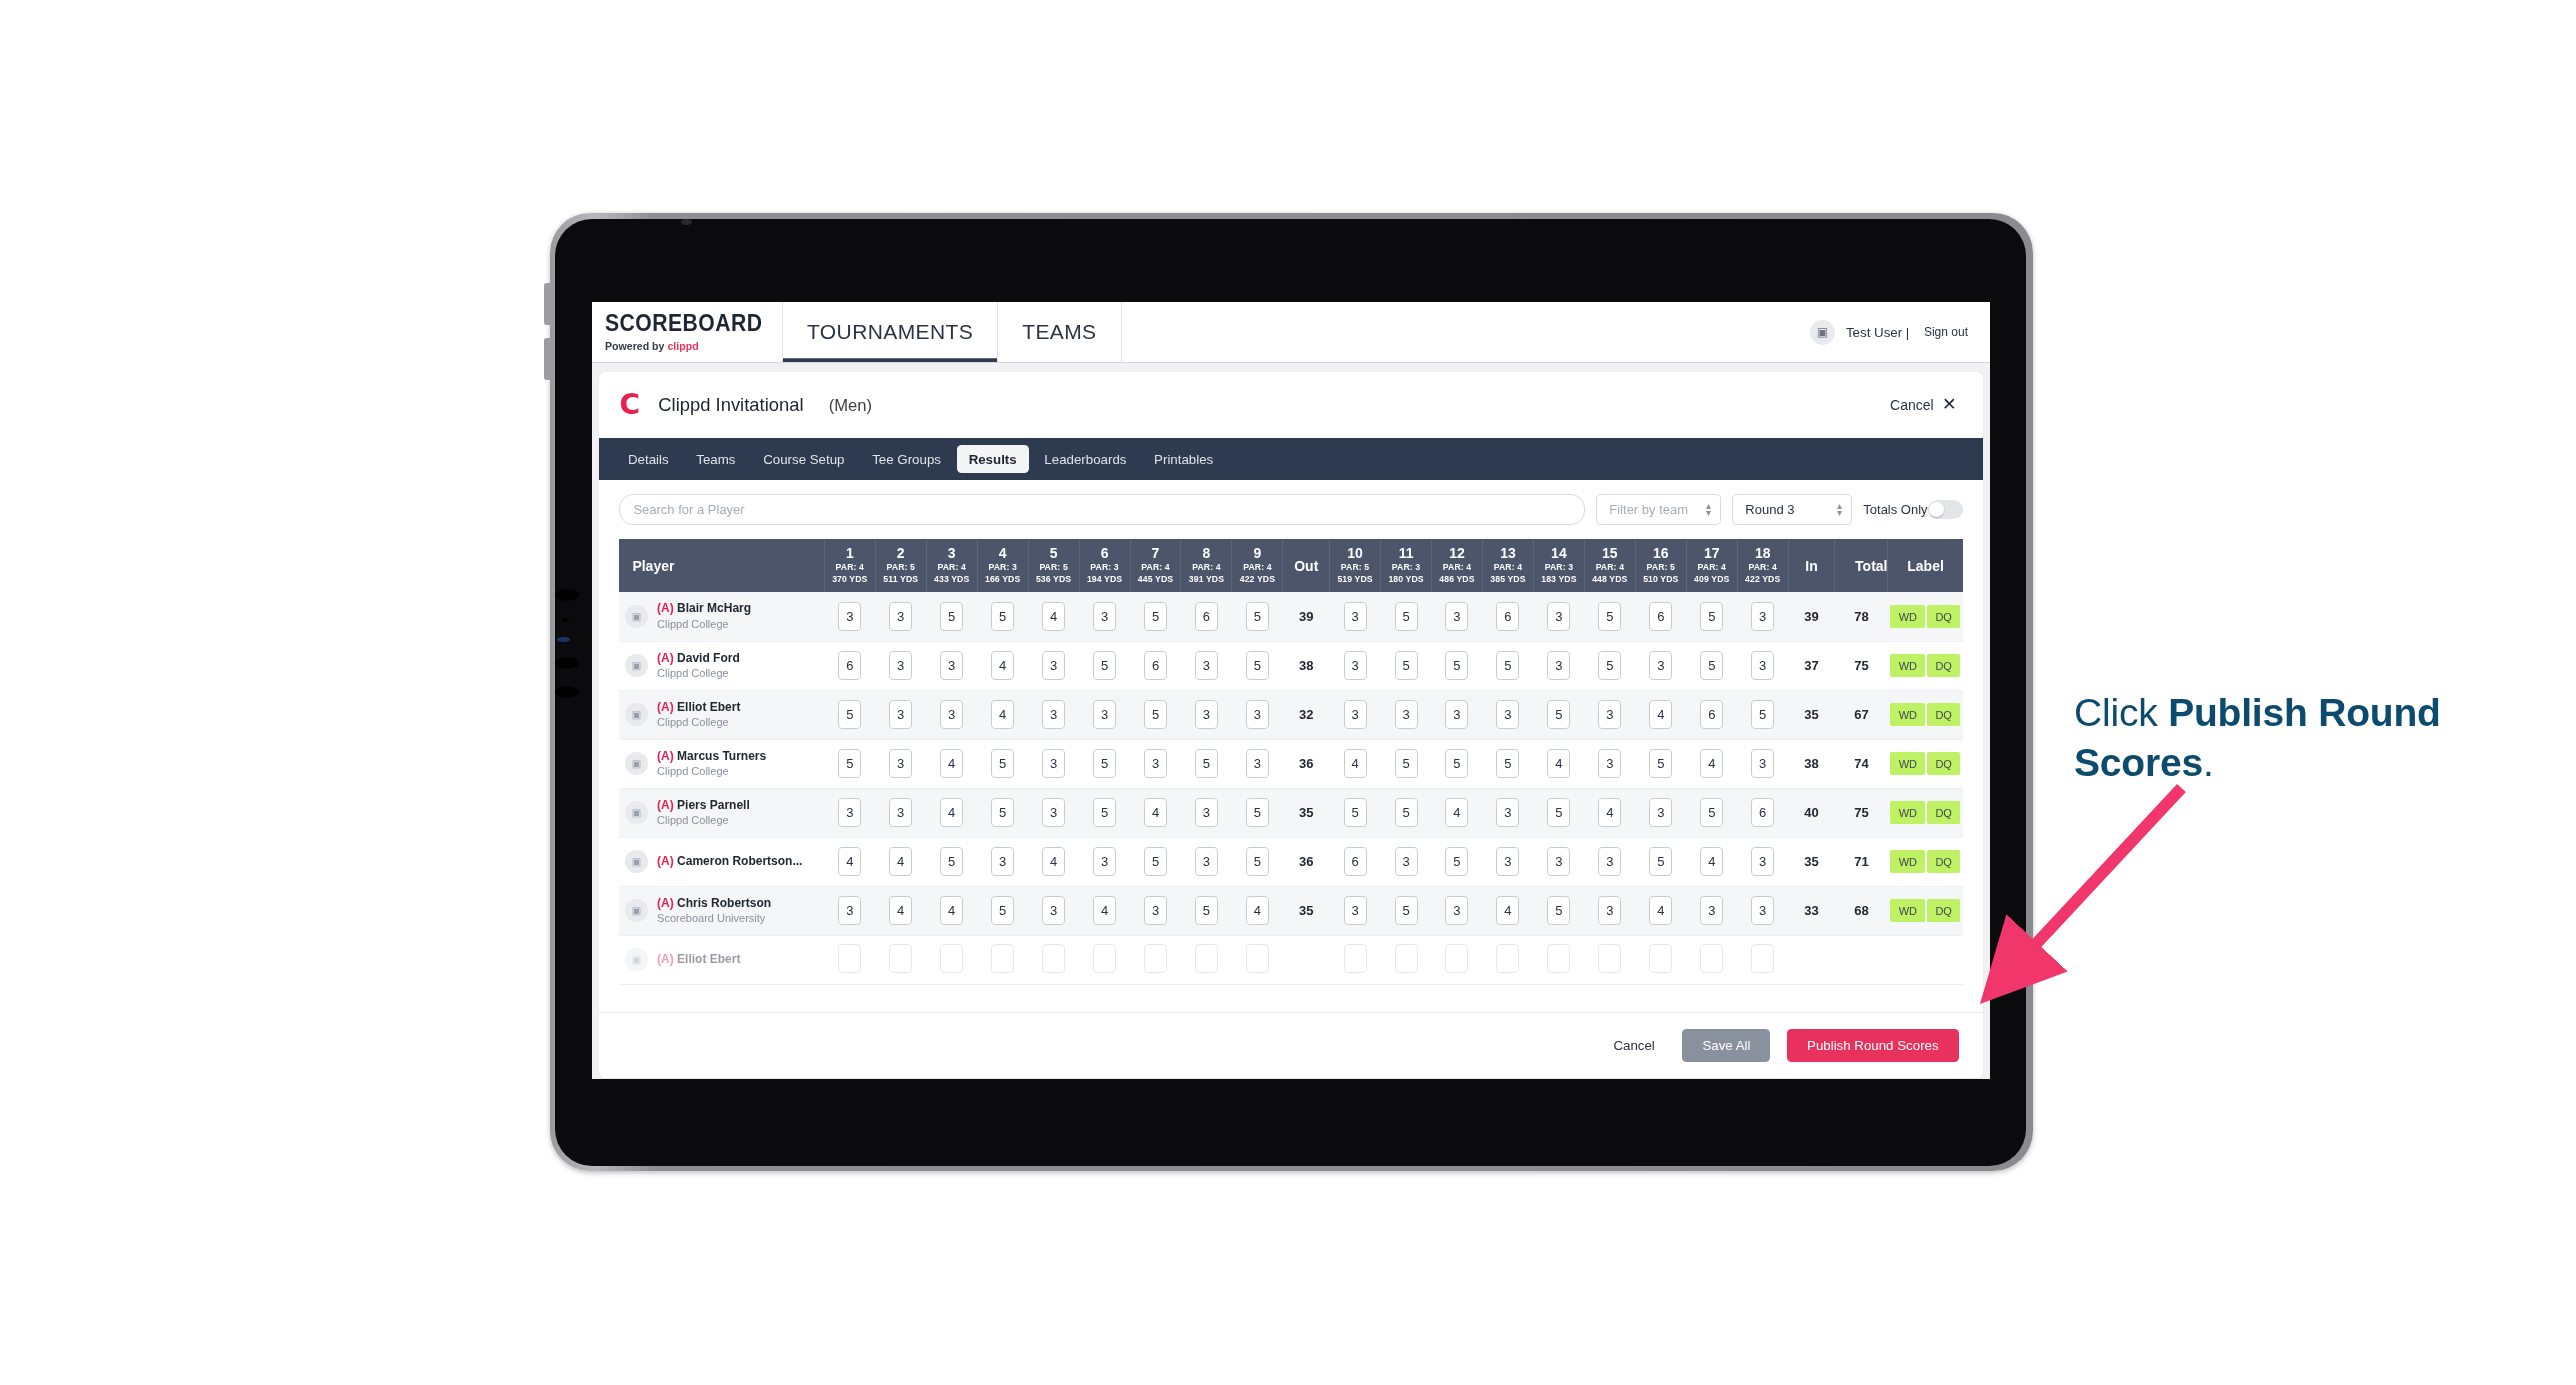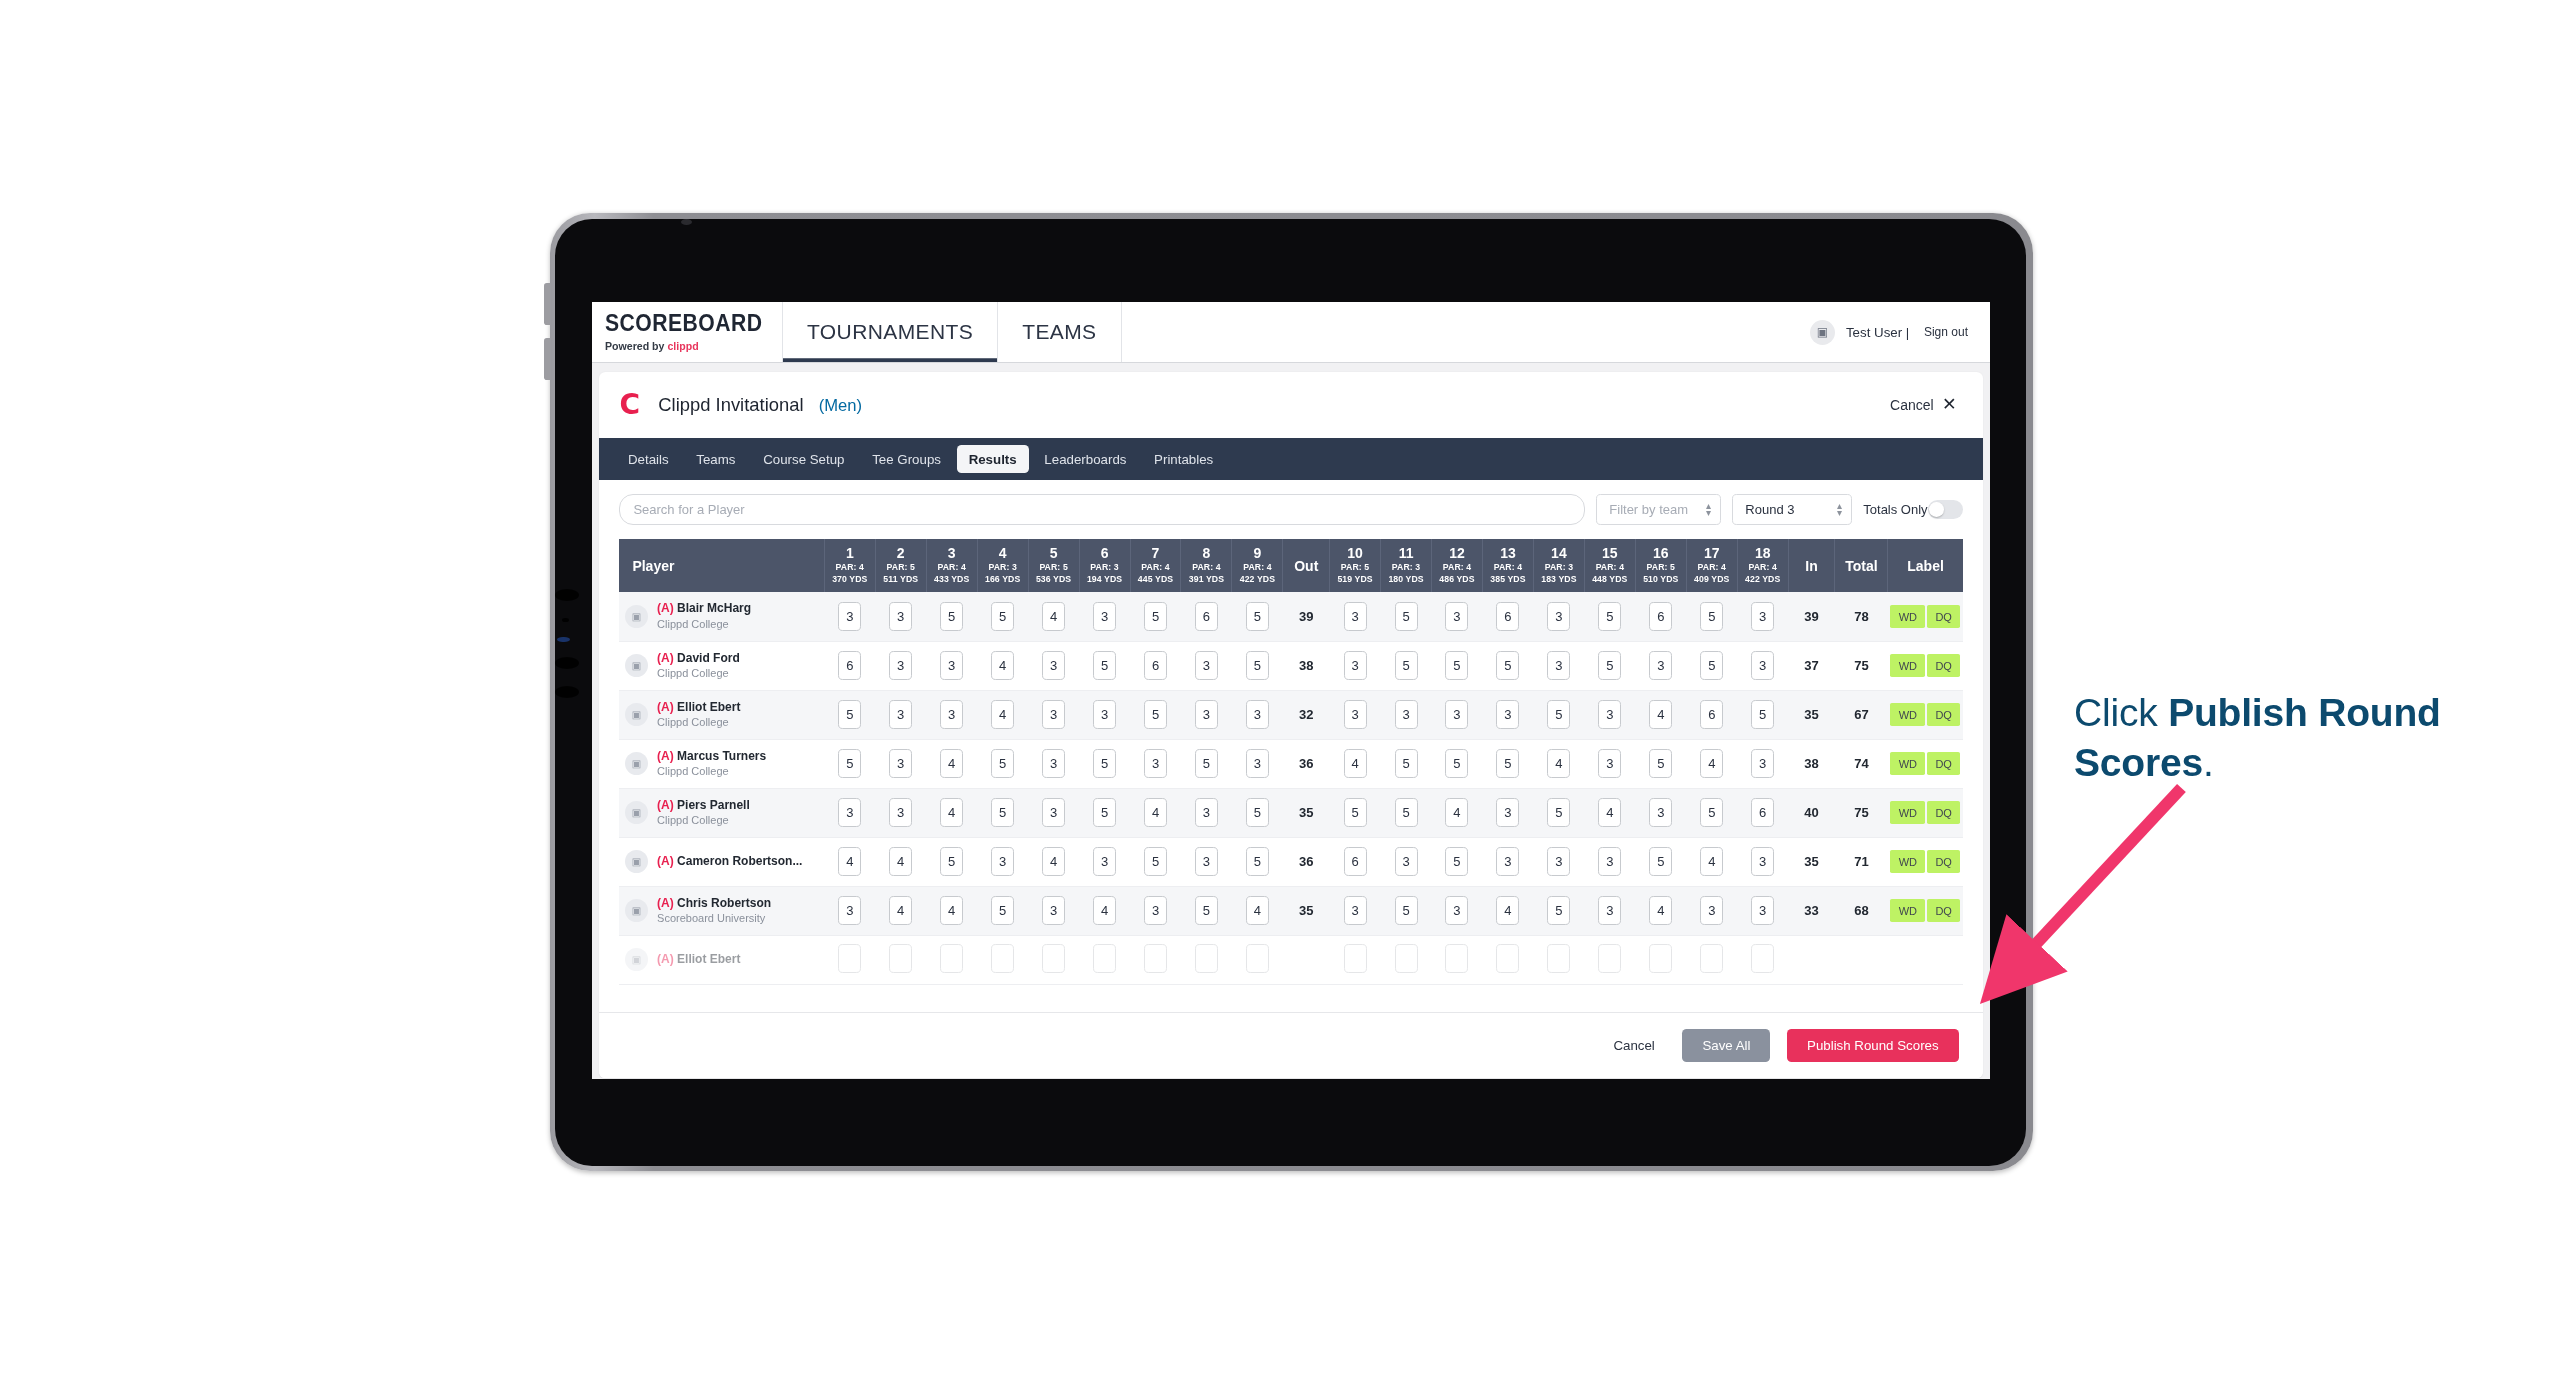--- a/index.html
+++ b/index.html
@@ -106,21 +106,21 @@
     overflow:hidden;
   }
   .card-head {
     height: 66px; display:flex; align-items:center; padding: 0 26px 0 20px;
   }
   .c-logo {
     font-size: 28px; font-weight:800; color:#e8204f; line-height:1;
     margin-right: 18.4px; font-family:"DejaVu Sans", sans-serif;
   }
   .card-title { font-size: 18.4px; color:#1e242f; }
-  .card-title .muted { color:#0369a1; font-size:16.6px; margin-left: 10px; }
+  .card-title .muted { color:#404040; font-size:16.6px; margin-left: 20px; }
   .cancel-x { margin-left:auto; display:flex; align-items:center; gap:8.3px; cursor:pointer; }
   .cancel-x span { font-size:14px; color:#2b3240; }
   .cancel-x .xg { font-size:17.5px; color:#1e242f; line-height:1; }
 
   
   .sectabs {
     background:#2e3a4f; height: 42px;
     display:flex; align-items:center; gap: 3.7px; padding: 0 16.6px;
   }
   .sectab {
@@ -170,21 +170,21 @@
   th.hole {
     width: 48px; padding: 5.5px 0 6.4px; border-right: 0.9px solid #5c657a; text-align:center;
   }
   th.hole .hnum { font-size: 14px; font-weight:700; line-height: 1.15; }
   th.hole .par  { font-size: 8.7px; font-weight:600; line-height:1.45; letter-spacing:0.1px; }
   th.hole .yds  { font-size: 8.7px; font-weight:600; line-height:1.45; letter-spacing:0.1px; }
   th.agg {
     width: 44px; font-size: 14px; font-weight:700; text-align:center;
     border-right: 0.9px solid #5c657a;
   }
-  th.agg.total { width: 50px; }
+  th.agg.total { width: 50px; text-align: right; }
   th.label-col { width: 70px; font-size: 14px; font-weight:700; text-align:center; }
 
   tbody tr { height: 49px; }
   tbody tr:nth-child(odd)  td { background:#f5f6f8; }
   tbody tr:nth-child(even) td { background:#ffffff; }
   tbody td { border-bottom: 0.9px solid #edeef1; }
 
   td.player { padding-left: 5.5px; }
   .pl-cell { display:flex; align-items:center; gap: 9.2px; }
   .pl-av {

